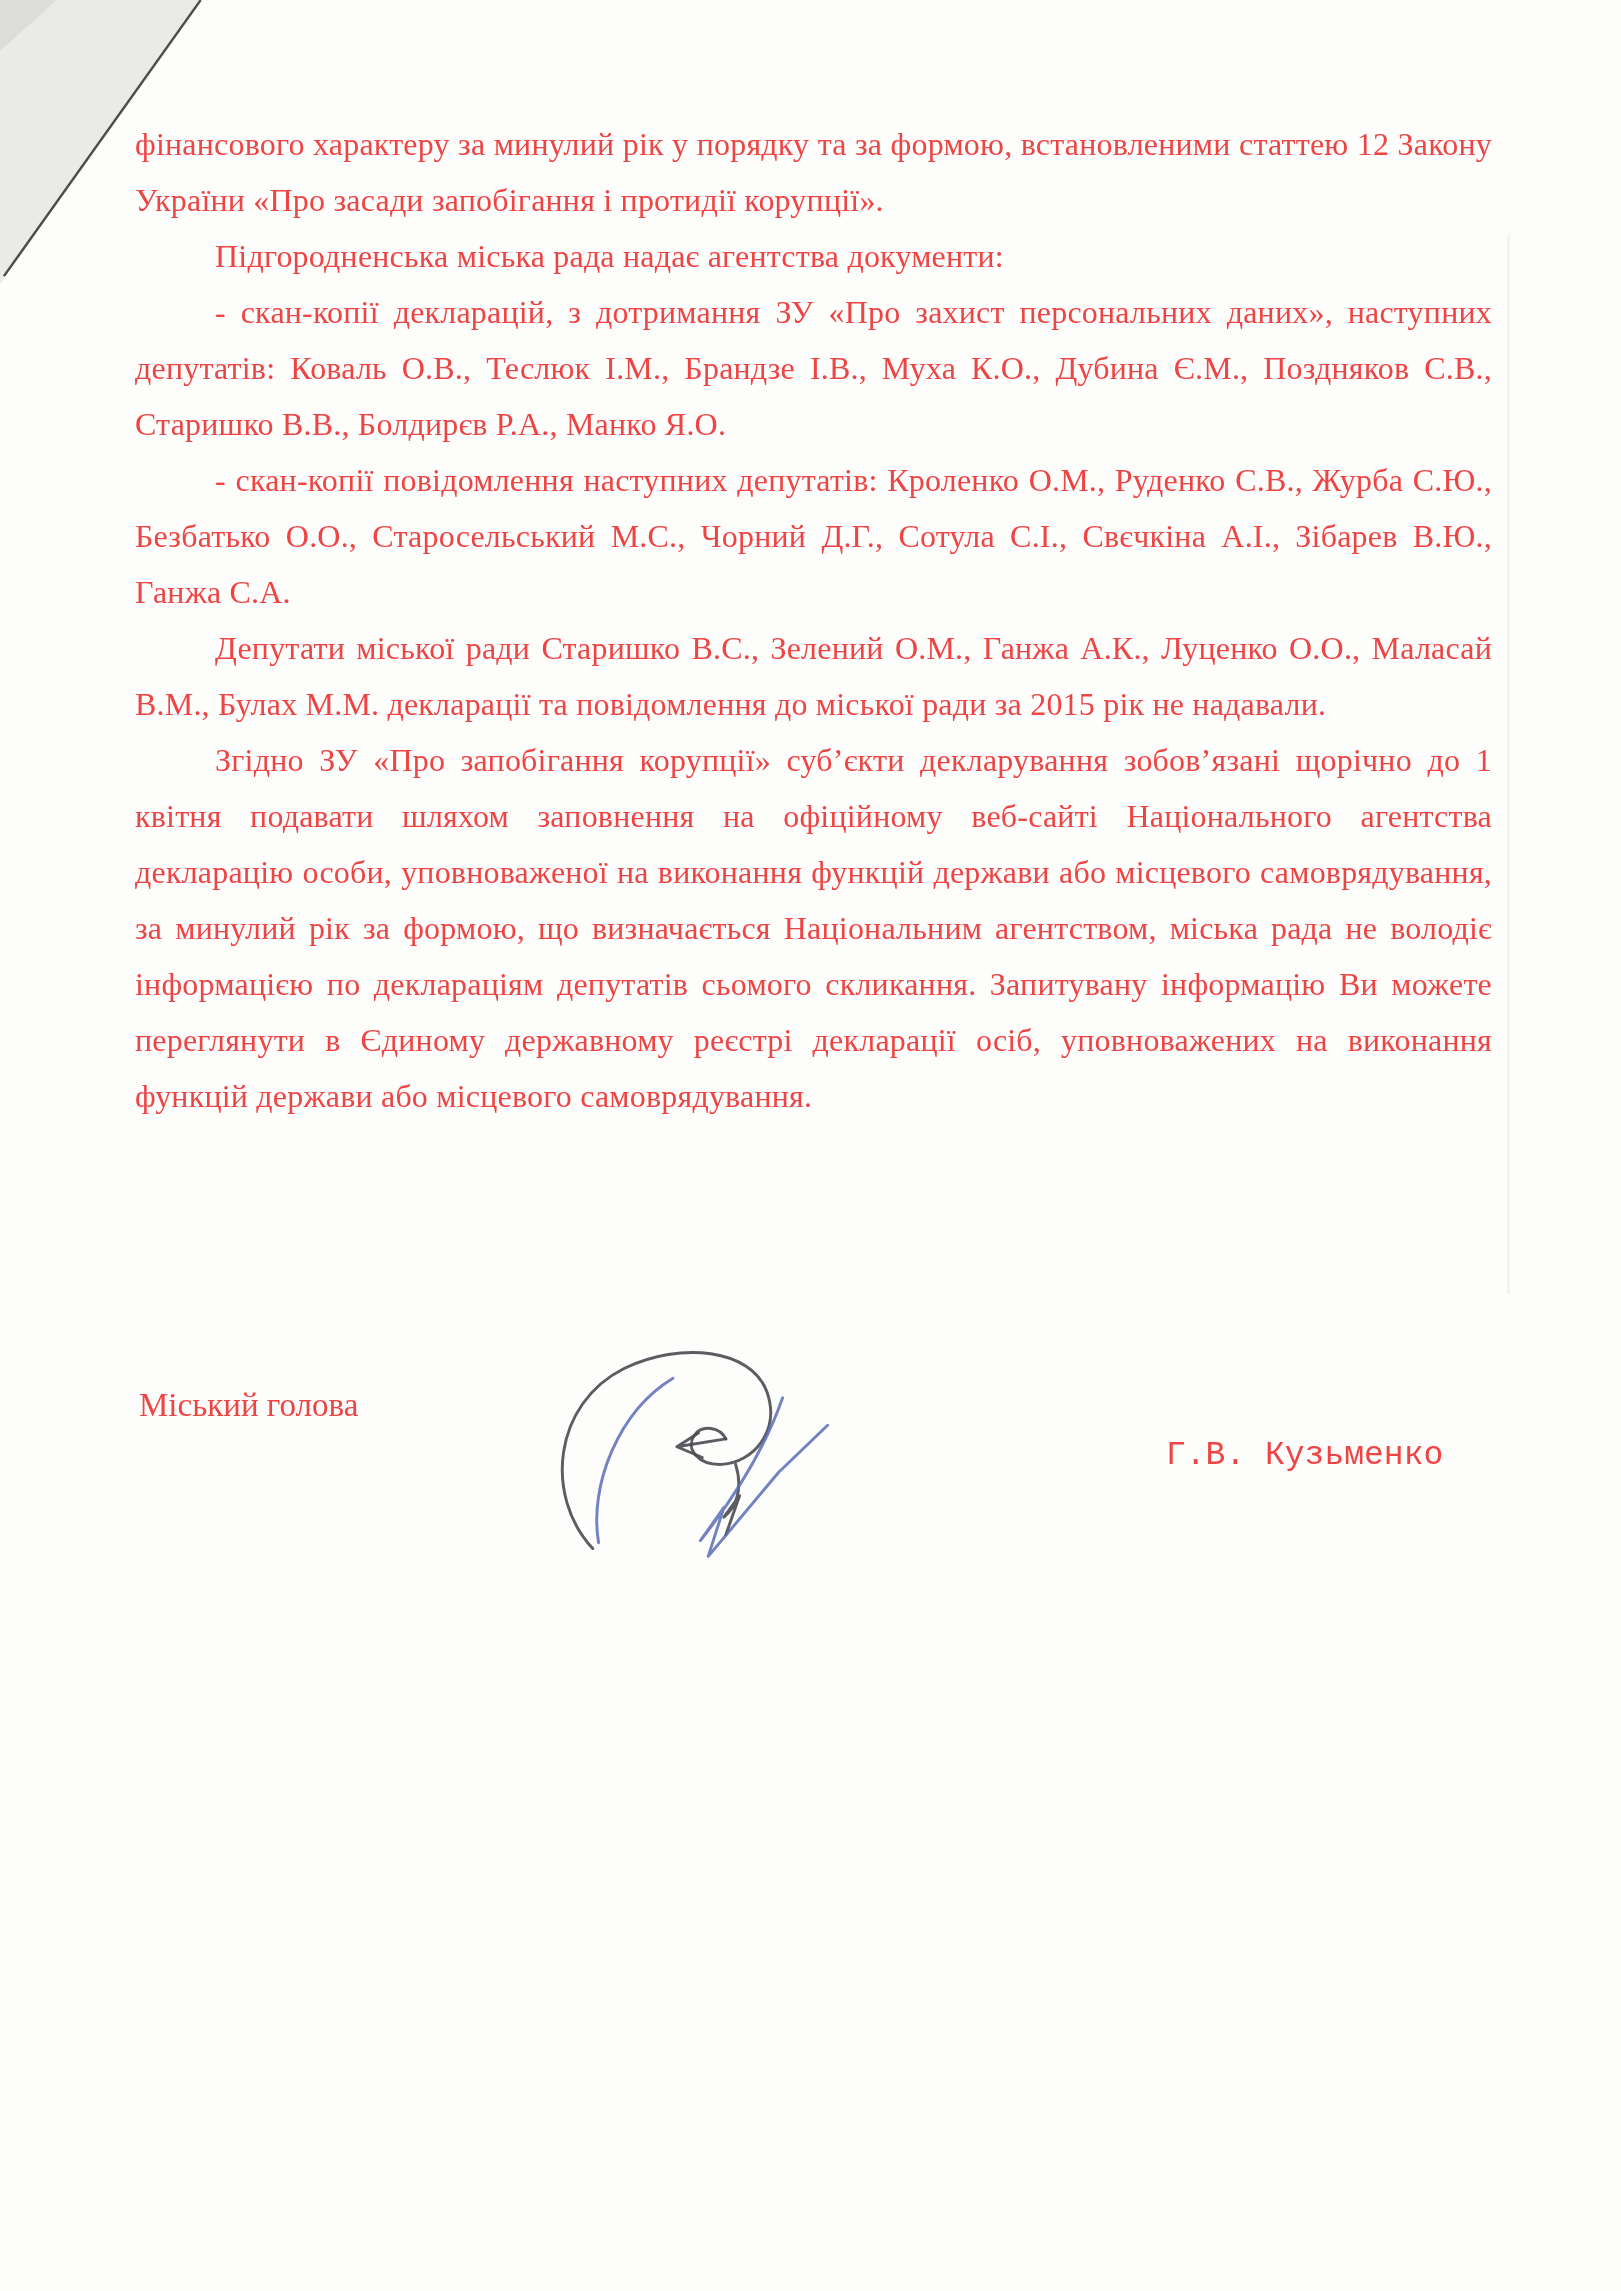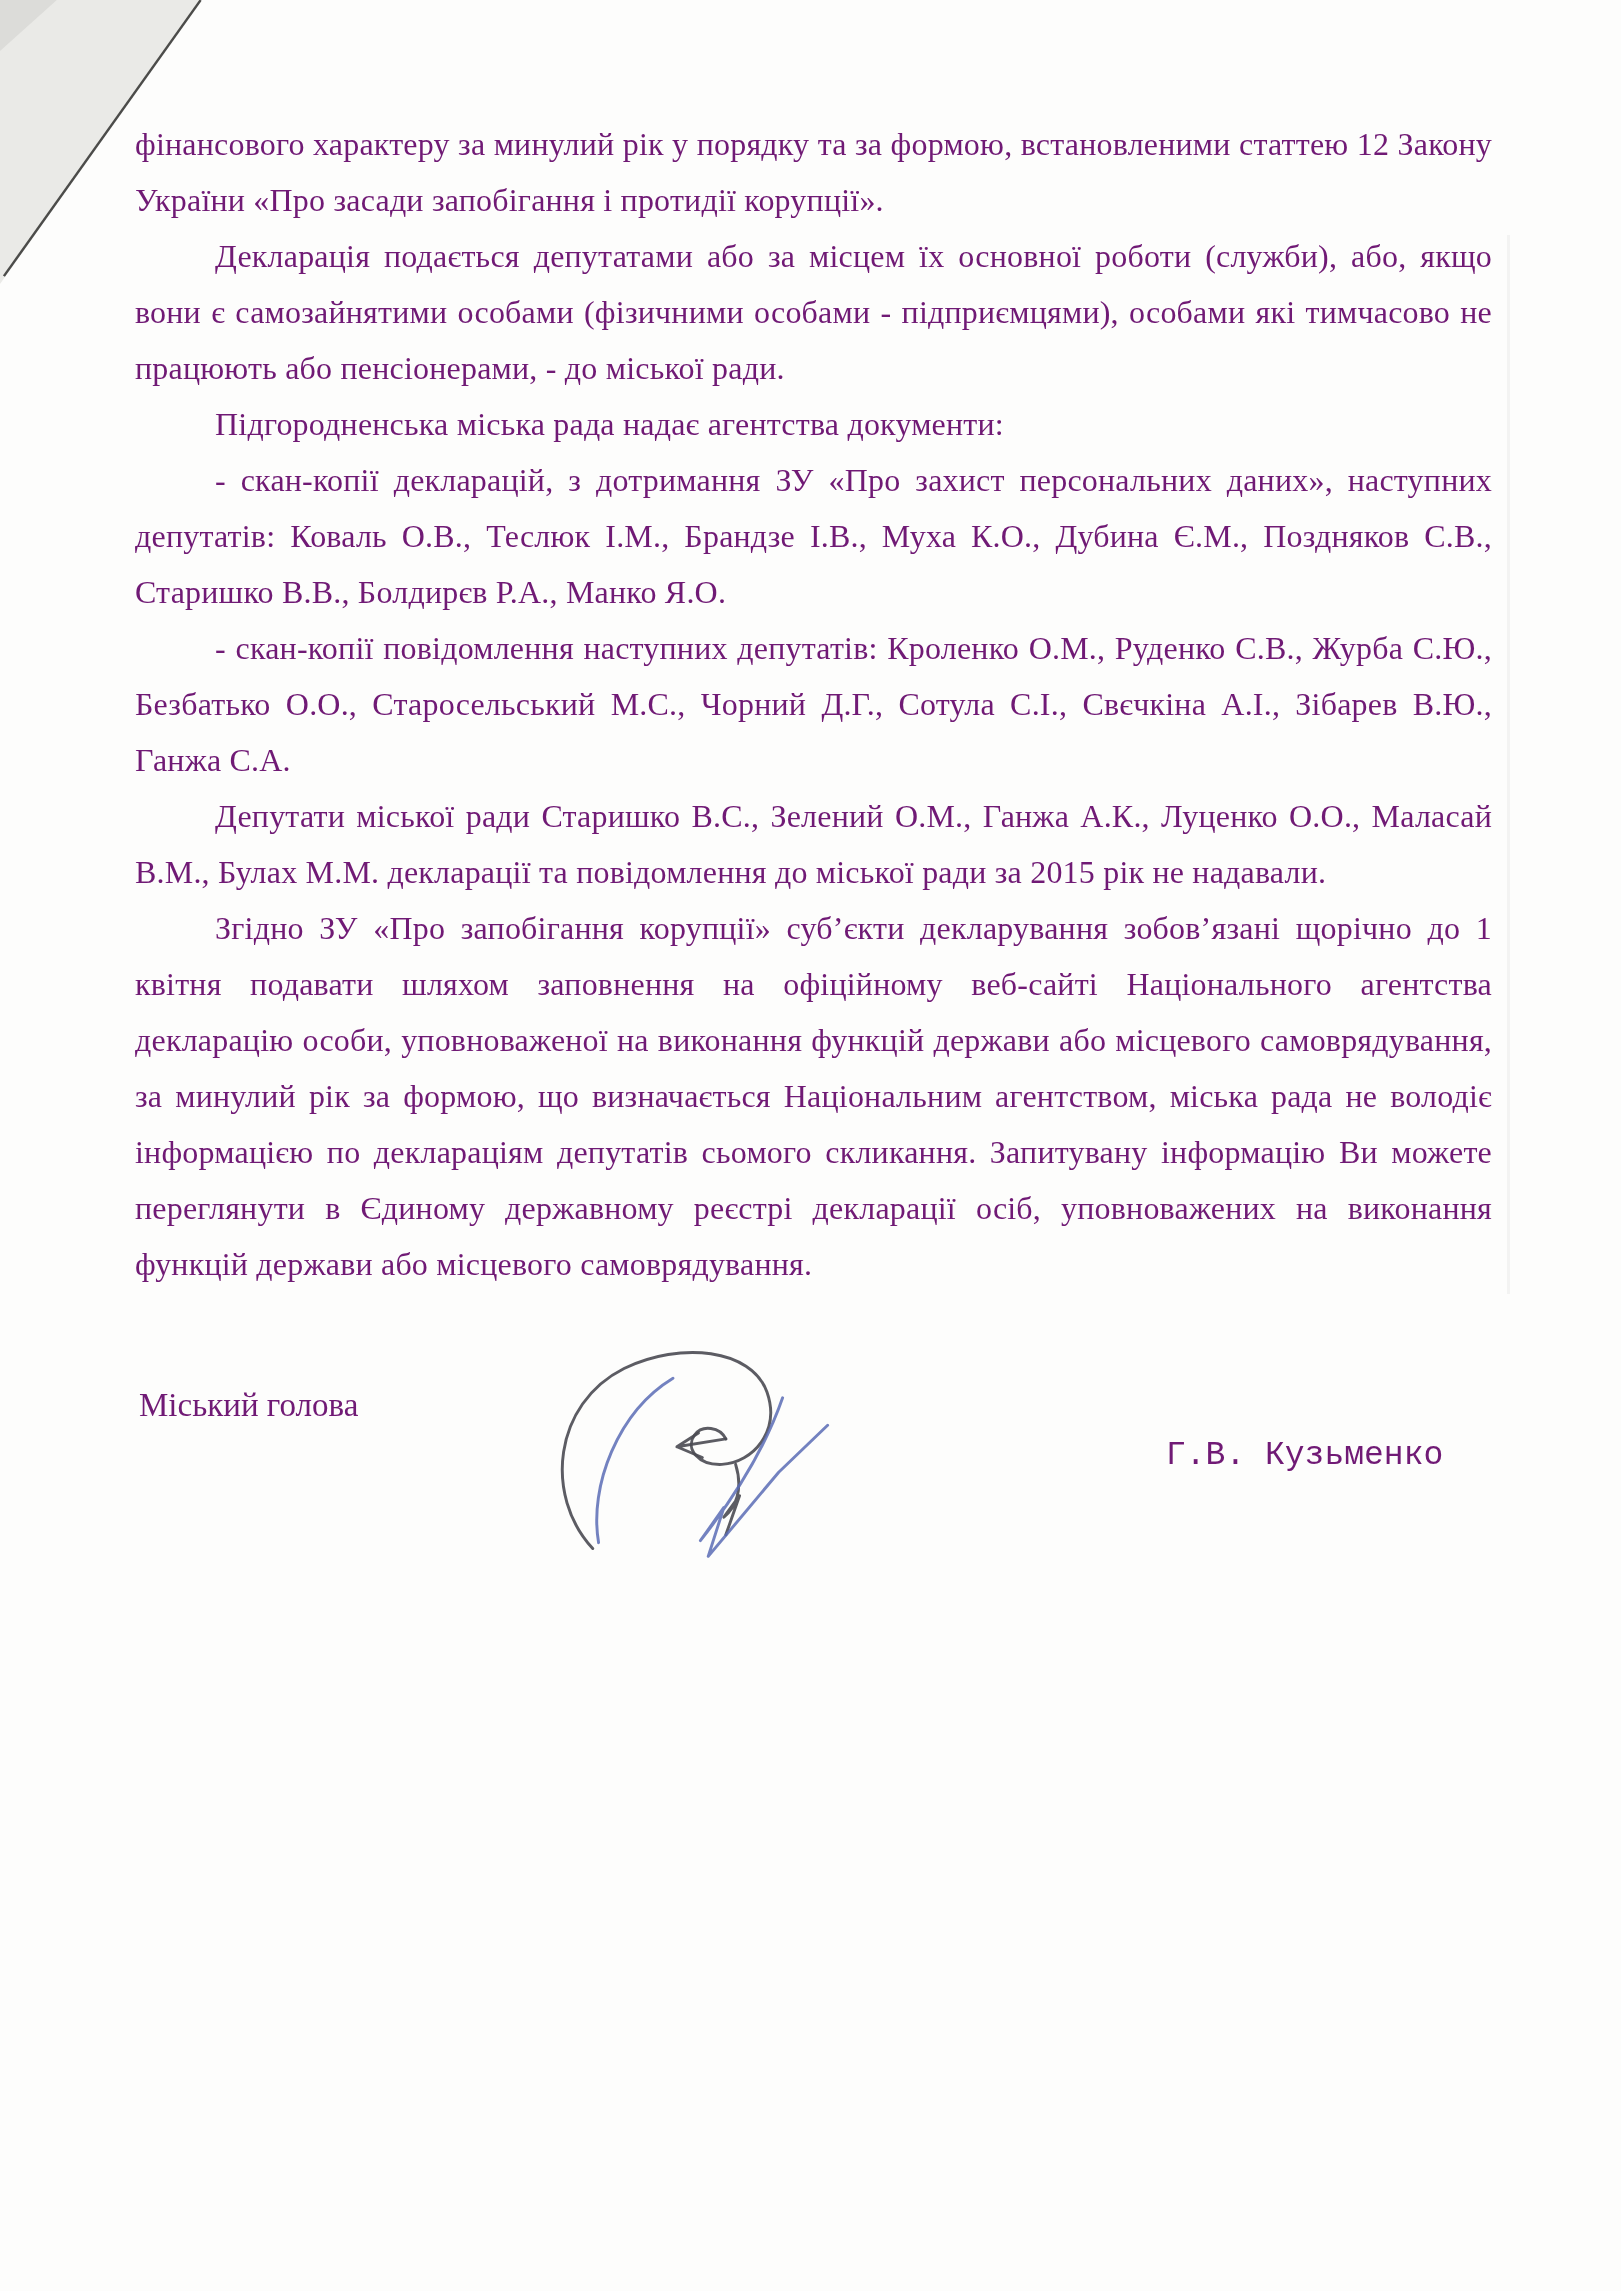--- a/index.html
+++ b/index.html
@@ -2,21 +2,21 @@
 <html><head>
 <meta charset="utf-8">
 <style>
   html, body { margin: 0; padding: 0; background: #9a9a9a; }
   .page {
     position: relative;
     width: 1621px;
     height: 2292px;
     background: #fdfdfc;
     font-family: "Liberation Serif", serif;
-    color: #701a75;
+    color: #ef4444;
     overflow: hidden;
   }
   .corner-fold {
     position: absolute;
     left: 0; top: 0;
     width: 323px; height: 333px;
     pointer-events: none;
   }
   .scan-edge {
     position: absolute;
@@ -69,21 +69,20 @@
   <svg class="corner-fold" viewBox="0 0 330 340">
     <polygon points="0,0 205,0 0,290" fill="#eaeae7"></polygon>
     <line x1="205" y1="0" x2="4" y2="282" stroke="#4c4c4a" stroke-width="2.5"></line>
     <polygon points="0,0 58,0 0,52" fill="#dcdcd9"></polygon>
   </svg>
 
   <div class="scan-edge"></div>
 
   <div class="content">
     <p class="para">фінансового характеру за минулий рік у порядку та за формою, встановленими статтею 12 Закону України «Про засади запобігання і протидії корупції».</p>
-    <p class="para indent">Декларація подається депутатами або за місцем їх основної роботи (служби), або, якщо вони є самозайнятими особами (фізичними особами - підприємцями), особами які тимчасово не працюють або пенсіонерами, - до міської ради.</p>
     <p class="para indent">Підгородненська міська рада надає агентства документи:</p>
     <p class="para indent">- скан-копії декларацій, з дотримання ЗУ «Про захист персональних даних», наступних депутатів: Коваль О.В.,  Теслюк І.М., Брандзе І.В., Муха К.О., Дубина Є.М., Поздняков С.В., Старишко В.В., Болдирєв Р.А., Манко Я.О.</p>
     <p class="para indent">- скан-копії повідомлення наступних депутатів: Кроленко О.М., Руденко С.В., Журба С.Ю., Безбатько О.О., Старосельський М.С.,  Чорний Д.Г., Сотула С.І., Свєчкіна А.І., Зібарев В.Ю., Ганжа С.А.</p>
     <p class="para indent">Депутати міської ради Старишко В.С., Зелений О.М., Ганжа А.К., Луценко О.О., Маласай В.М., Булах М.М. декларації та повідомлення до міської ради за 2015 рік не надавали.</p>
     <p class="para indent">Згідно ЗУ «Про запобігання корупції» суб’єкти декларування  зобов’язані щорічно до 1 квітня подавати шляхом заповнення на офіційному веб-сайті Національного агентства декларацію особи, уповноваженої на виконання функцій держави або місцевого самоврядування, за минулий рік за формою, що визначається Національним агентством, міська рада не володіє інформацією по деклараціям депутатів сьомого скликання. Запитувану інформацію Ви можете переглянути в Єдиному державному реєстрі декларації осіб, уповноважених на виконання функцій держави або місцевого самоврядування.</p>
   </div>
 
   <div class="sig-title">Міський голова</div>
 
   <svg class="signature-svg" viewBox="0 0 330 240" fill="none" stroke-linecap="round" stroke-linejoin="round">

